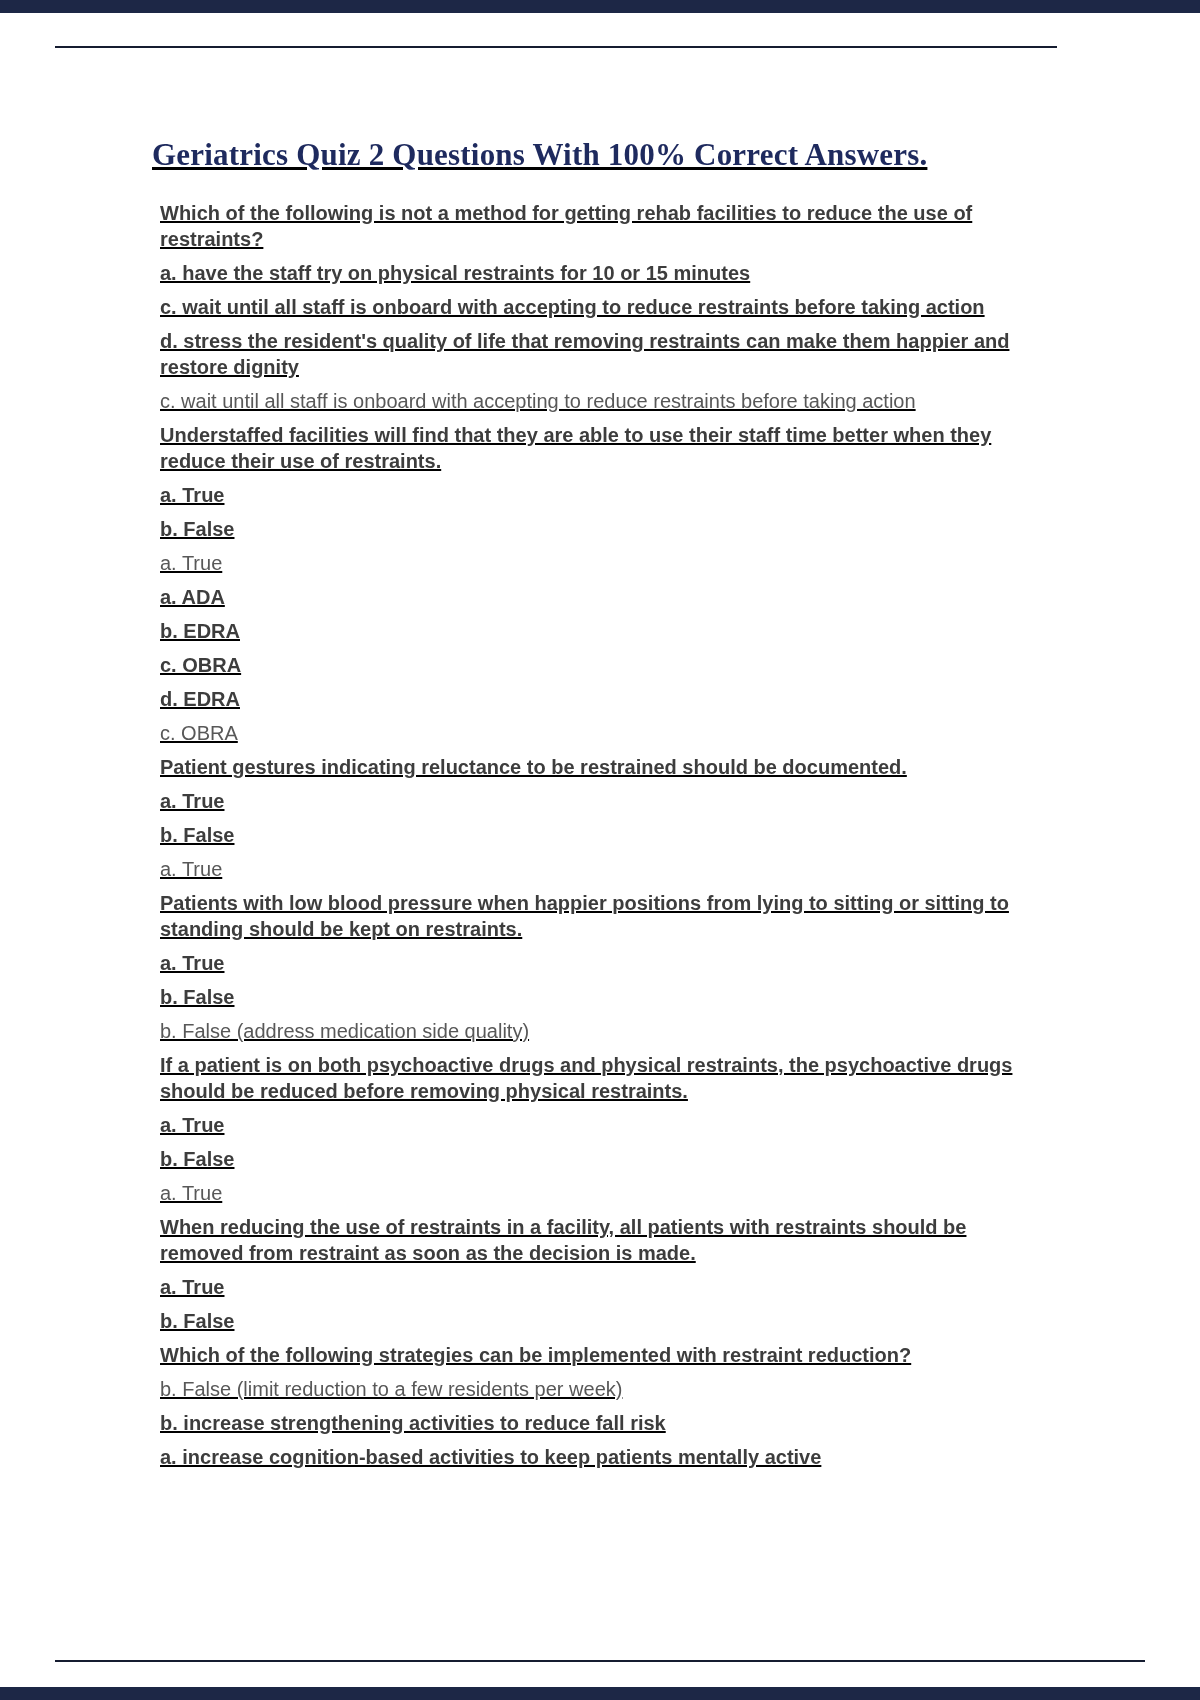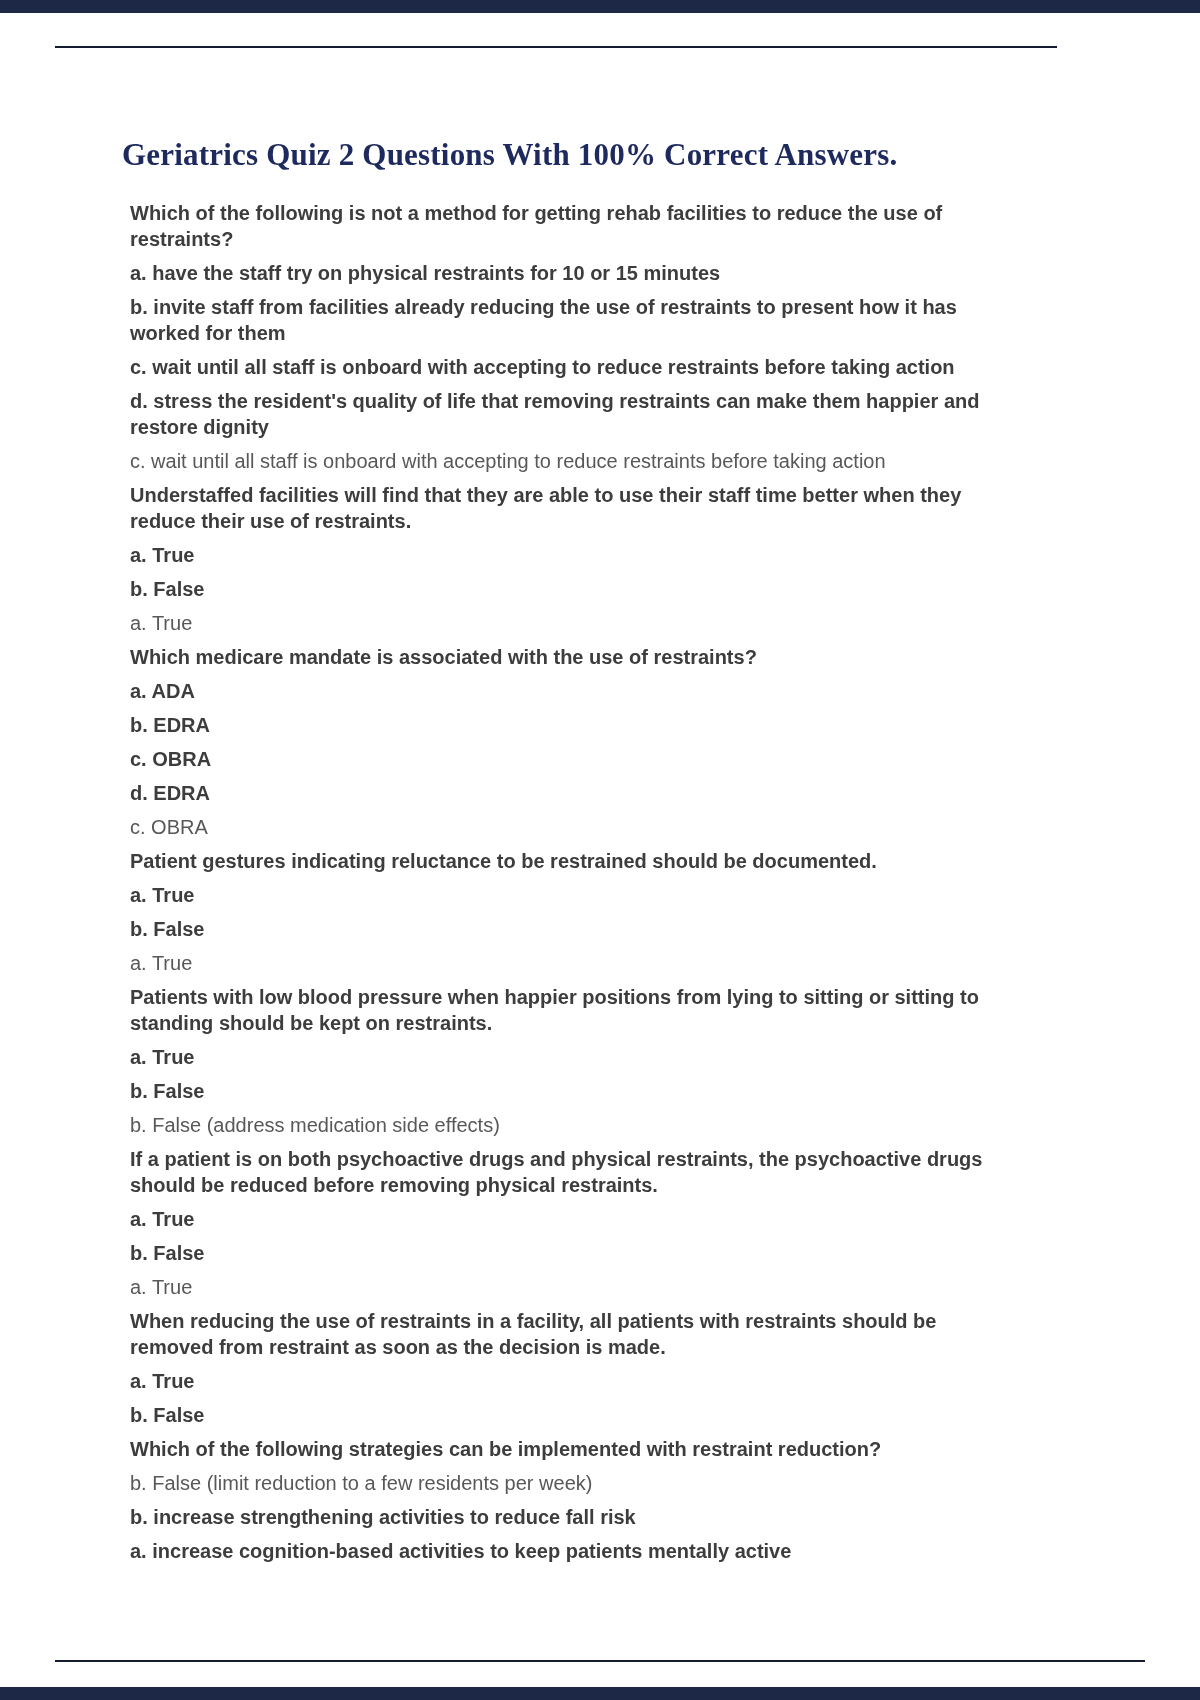--- a/index.html
+++ b/index.html
@@ -28,22 +28,23 @@
     height: 2px;
     border: none;
     margin: 0;
     background: var(--rule, #151c30);
   }
   .rule-top { top: 46px; left: 55px; width: 1002px; }
   .rule-bottom { bottom: 38px; left: 55px; width: 1090px; }
   .content {
     position: absolute;
     top: 48px;
-    left: 122px;
+    left: 152px;
     width: 872px;
+    text-decoration: underline;
   }
   .title {
     font-family: "Liberation Serif", serif;
     font-weight: 700;
     font-size: 31px;
     line-height: 38px;
     color: var(--accent, #1e2a5e);
     margin: 88px 0 26px 0;
     letter-spacing: 0.2px;
   }
@@ -66,42 +67,40 @@
 
 <div class="page">
   <div class="top-bar"></div>
   <hr class="rule rule-top">
 
   <main class="content">
     <h1 class="title">Geriatrics Quiz 2 Questions With 100% Correct Answers.</h1>
     <section id="quiz-body">
         <p class="line question">Which of the following is not a method for getting rehab facilities to reduce the use of restraints?</p>
         <p class="line option">a. have the staff try on physical restraints for 10 or 15 minutes</p>
-        <p class="line option">b. invite staff from facilities already reducing the use of restraints to present how it has worked for them</p>
         <p class="line option">c. wait until all staff is onboard with accepting to reduce restraints before taking action</p>
         <p class="line option">d. stress the resident's quality of life that removing restraints can make them happier and restore dignity</p>
         <p class="line answer">c. wait until all staff is onboard with accepting to reduce restraints before taking action</p>
         <p class="line question">Understaffed facilities will find that they are able to use their staff time better when they reduce their use of restraints.</p>
         <p class="line option">a. True</p>
         <p class="line option">b. False</p>
         <p class="line answer">a. True</p>
-        <p class="line question">Which medicare mandate is associated with the use of restraints?</p>
         <p class="line option">a. ADA</p>
         <p class="line option">b. EDRA</p>
         <p class="line option">c. OBRA</p>
         <p class="line option">d. EDRA</p>
         <p class="line answer">c. OBRA</p>
         <p class="line question">Patient gestures indicating reluctance to be restrained should be documented.</p>
         <p class="line option">a. True</p>
         <p class="line option">b. False</p>
         <p class="line answer">a. True</p>
         <p class="line question">Patients with low blood pressure when happier positions from lying to sitting or sitting to standing should be kept on restraints.</p>
         <p class="line option">a. True</p>
         <p class="line option">b. False</p>
-        <p class="line answer">b. False (address medication side effects)</p>
+        <p class="line answer">b. False (address medication side quality)</p>
         <p class="line question">If a patient is on both psychoactive drugs and physical restraints, the psychoactive drugs should be reduced before removing physical restraints.</p>
         <p class="line option">a. True</p>
         <p class="line option">b. False</p>
         <p class="line answer">a. True</p>
         <p class="line question">When reducing the use of restraints in a facility, all patients with restraints should be removed from restraint as soon as the decision is made.</p>
         <p class="line option">a. True</p>
         <p class="line option">b. False</p>
         <p class="line question">Which of the following strategies can be implemented with restraint reduction?</p>
         <p class="line answer">b. False (limit reduction to a few residents per week)</p>
         <p class="line option">b. increase strengthening activities to reduce fall risk</p>

